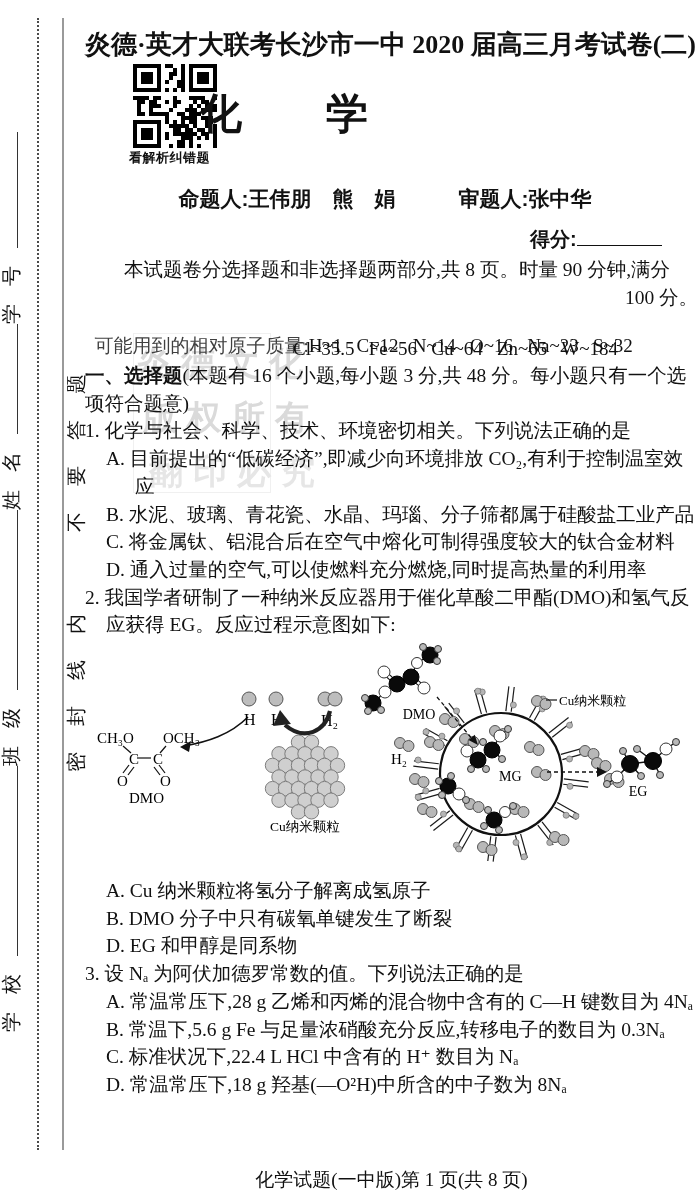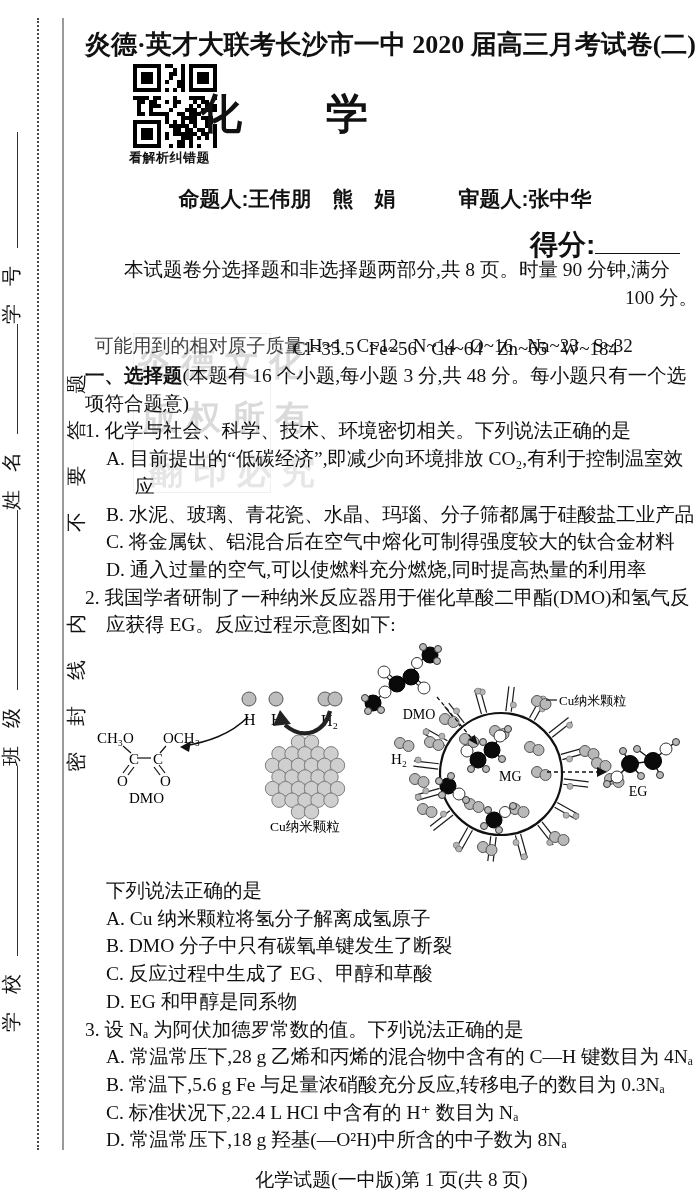--- a/index.html
+++ b/index.html
@@ -18,21 +18,21 @@
   .seal-gap{display:inline-block;width:56px;}
   
   .paper-title{left:85px;top:27px;width:613px;font-weight:900;font-size:26px;white-space:nowrap;}
   .qr{left:133px;top:64px;}
   .qr-label{left:129px;top:149px;width:96px;text-align:left;font-family:"Liberation Sans","DejaVu Sans",sans-serif;
             font-weight:bold;font-size:13px;letter-spacing:0.5px;}
   .subject{left:200px;top:86px;width:430px;font-size:42px;font-weight:bold;
            font-family:"Liberation Sans","DejaVu Sans",sans-serif;white-space:pre;}
   .setters{left:85px;top:185px;width:600px;text-align:center;font-size:21px;font-weight:bold;
            font-family:"Liberation Sans","DejaVu Sans",sans-serif;white-space:pre;}
-  .score{left:530px;top:226px;font-size:28px;font-weight:bold;
+  .score{left:530px;top:226px;font-size:20px;font-weight:bold;
          font-family:"Liberation Sans","DejaVu Sans",sans-serif;}
   .score .u{display:inline-block;width:85px;border-bottom:1.6px solid #111;height:18px;vertical-align:baseline;}
   
   .wm{font-size:34px;letter-spacing:10px;color:#dadada;z-index:0;font-weight:bold;}
   .wm1{left:137px;top:341px;}
   .wm2{left:143px;top:395px;}
   .wm3{left:149px;top:449px;color:#e6e6e6;}
   .wm-box{left:133px;top:333px;width:136px;height:158px;border:1px solid #f0f0f0;z-index:0;}
   
   .intro1{left:85px;top:256px;width:613px;font-size:19.5px;text-indent:2em;}
@@ -592,24 +592,22 @@
 
         <text x="334" y="80" font-size="14" text-anchor="middle">DMO</text>
         <text x="306" y="125" font-size="15">H₂</text>
         <text x="414" y="142" font-size="14">MG</text>
         <line x1="461" y1="61" x2="472" y2="61" stroke="#111" stroke-width="1.2"></line>
         <text x="474" y="66" font-size="13">Cu纳米颗粒</text>
         <text x="553" y="157" font-size="14" text-anchor="middle">EG</text>
       </svg>
     </div>
 
-    <div class="stem2">下列说法正确的是</div>
     <div class="opt"><span>A.</span> <span>Cu 纳米颗粒将氢分子解离成氢原子</span></div>
     <div class="opt"><span>B.</span> <span>DMO 分子中只有碳氧单键发生了断裂</span></div>
-    <div class="opt"><span>C.</span> <span>反应过程中生成了 EG、甲醇和草酸</span></div>
     <div class="opt"><span>D.</span> <span>EG 和甲醇是同系物</span></div>
   </div>
 
   <div class="q">
     <div class="stem"><span>3.</span> <span>设 Nₐ 为阿伏加德罗常数的值。下列说法正确的是</span></div>
     <div class="opt"><span>A.</span> <span>常温常压下,28 g 乙烯和丙烯的混合物中含有的 C—H 键数目为 4Nₐ</span></div>
     <div class="opt"><span>B.</span> <span>常温下,5.6 g Fe 与足量浓硝酸充分反应,转移电子的数目为 0.3Nₐ</span></div>
     <div class="opt"><span>C.</span> <span>标准状况下,22.4 L HCl 中含有的 H⁺ 数目为 Nₐ</span></div>
     <div class="opt"><span>D.</span> <span>常温常压下,18 g 羟基(—O²H)中所含的中子数为 8Nₐ</span></div>
   </div>

